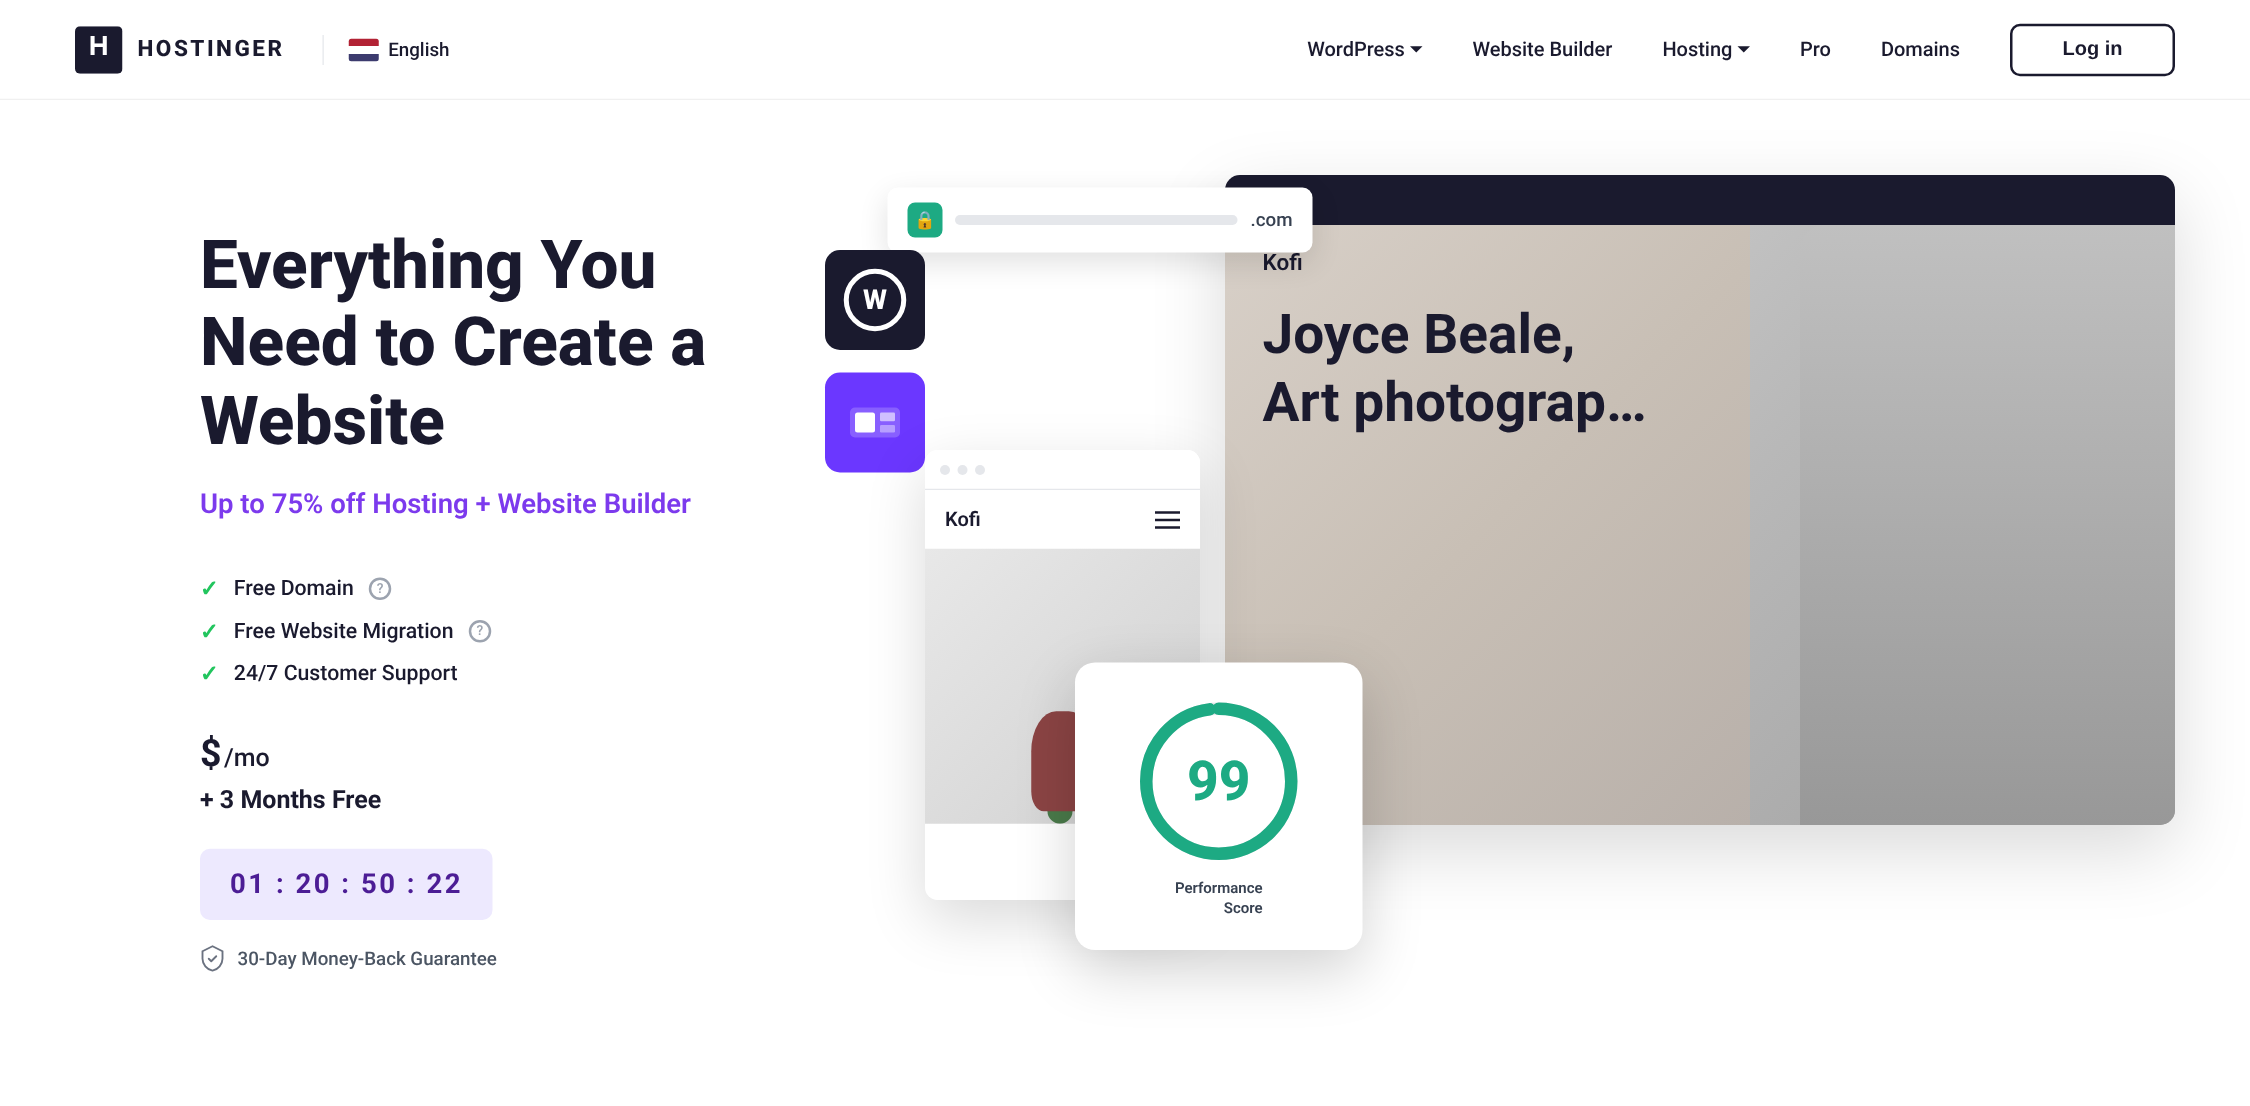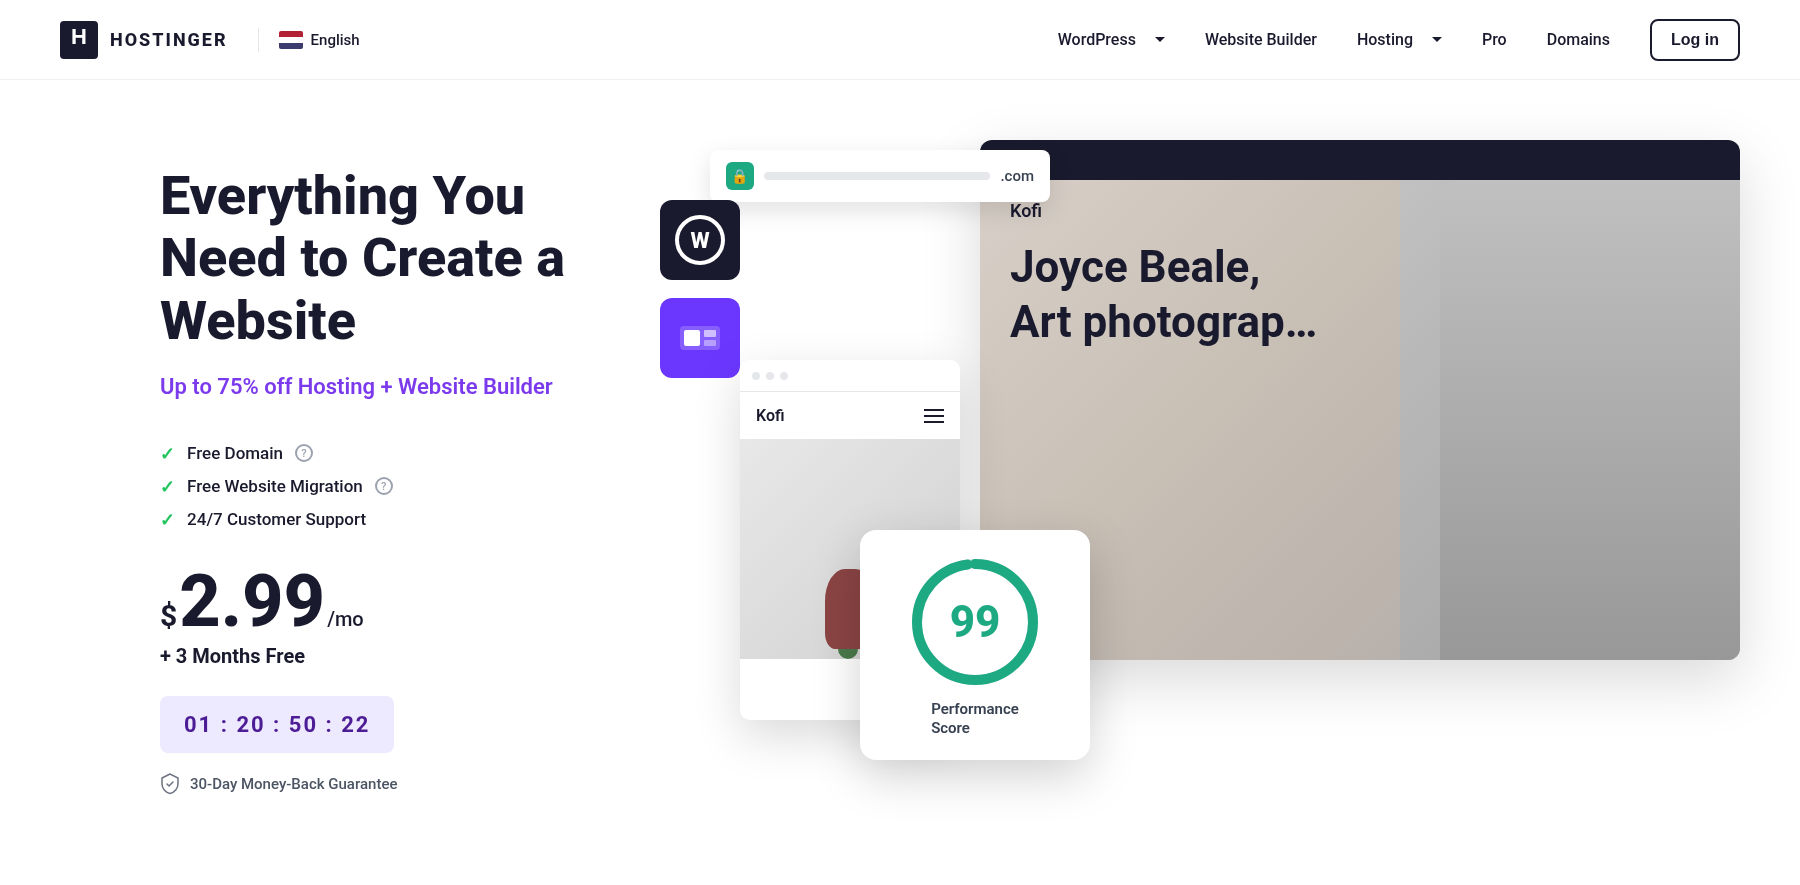--- a/index.html
+++ b/index.html
@@ -63,33 +63,33 @@
       gap: 40px;
       margin-left: auto;
     }
     .nav-item {
       font-size: 16px;
       color: #1a1a2e;
       font-weight: 500;
       cursor: pointer;
       display: flex;
       align-items: center;
-      gap: 19px;
+      gap: 4px;
     }
     .chevron-down {
       width: 0; height: 0;
       border-left: 5px solid transparent;
       border-right: 5px solid transparent;
       border-top: 5px solid #1a1a2e;
       display: inline-block;
     }
     .btn-login {
       border: 2px solid #1a1a2e;
       border-radius: 8px;
-      padding: 10px 19px;
+      padding: 10px 40px;
       font-size: 16px;
       font-weight: 600;
       cursor: pointer;
       background: #fff;
       color: #1a1a2e;
     }
 
     
     .hero {
       display: flex;
@@ -437,24 +437,24 @@
       transform: translate(-50%, -50%);
       text-align: left;
     }
     .perf-number {
       font-size: 44px;
       font-weight: 800;
       color: #1daa83;
       line-height: 1;
     }
     .perf-label {
-      font-size: 15px;
+      font-size: 12px;
       font-weight: 600;
       color: #374151;
-      text-align: left;
+      text-align: right;
       line-height: 1.3;
     }
 
     .nav-divider {
       width: 1px;
       height: 24px;
       background: #e5e7eb;
     }
   </style>
 </head>
@@ -514,21 +514,20 @@
         <span class="info-icon">?</span>
       </li>
       <li>
         <span class="check-icon">✓</span>
         <span>24/7 Customer Support</span>
       </li>
     </ul>
     <div class="price-block">
       <div class="price-main">
         <span class="price-dollar">$</span>
-        <span class="price-num">2.99</span>
         <span class="price-mo">/mo</span>
       </div>
       <div class="price-free">+ 3 Months Free</div>
     </div>
     <div class="cta-row">
       <div class="timer-box">01 : 20 : 50 : 22</div>
     </div>
     <div class="guarantee">
       <svg class="shield-icon" viewBox="0 0 20 22" fill="none">
         <path d="M10 1L2 5v6c0 4.4 3.4 8.5 8 9.5C14.6 19.5 18 15.4 18 11V5L10 1z" stroke="#6b7280" stroke-width="1.5" fill="none"></path>

